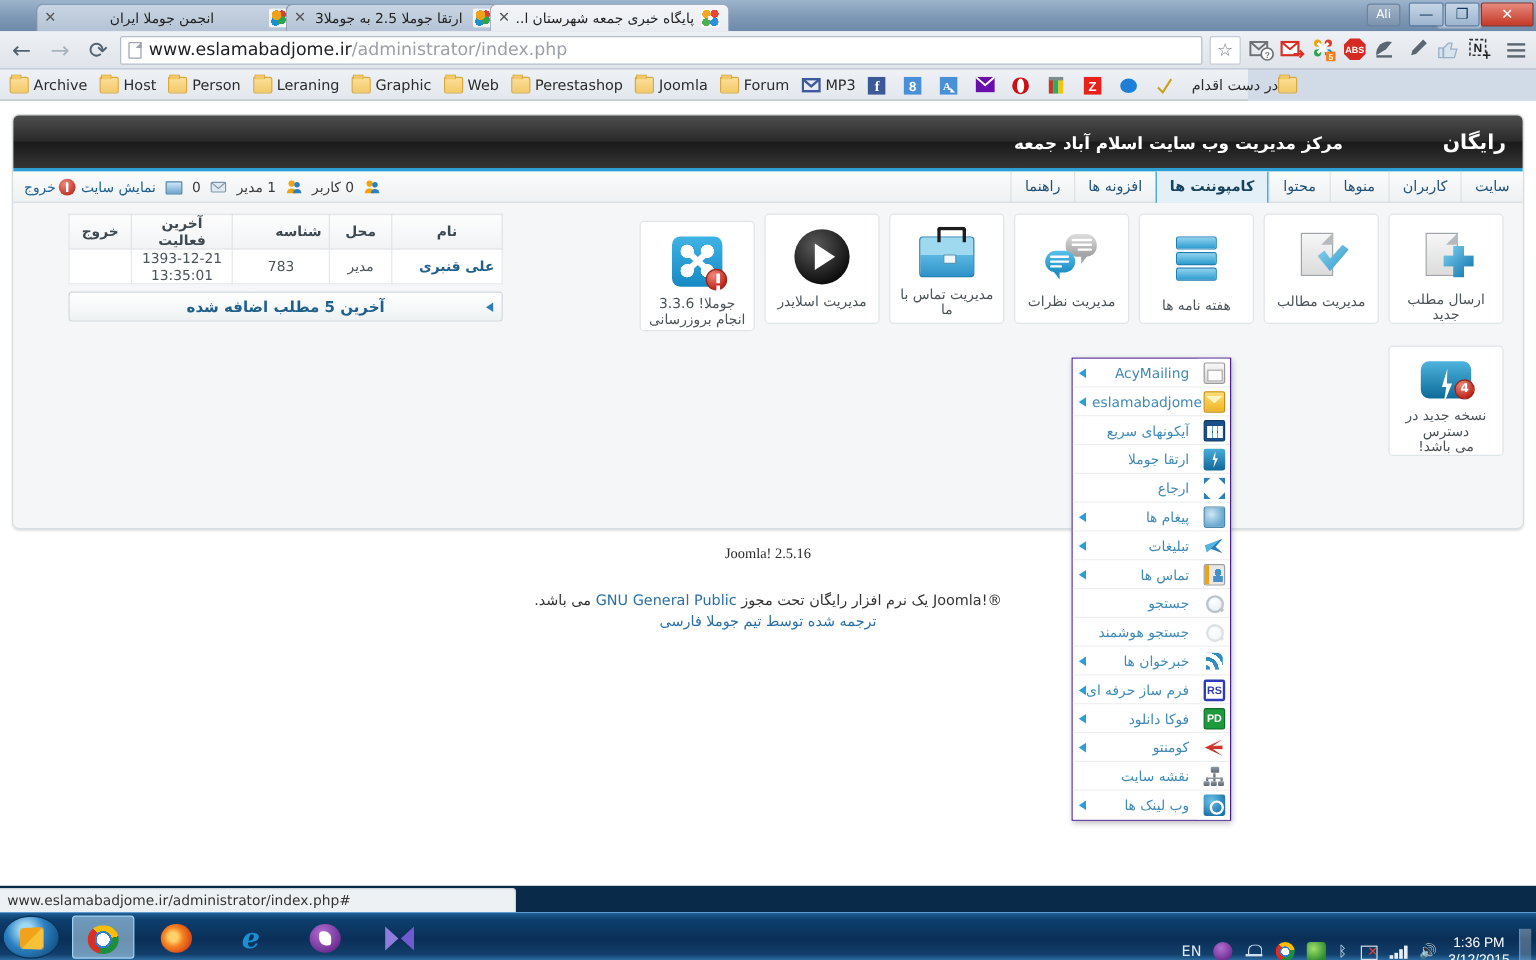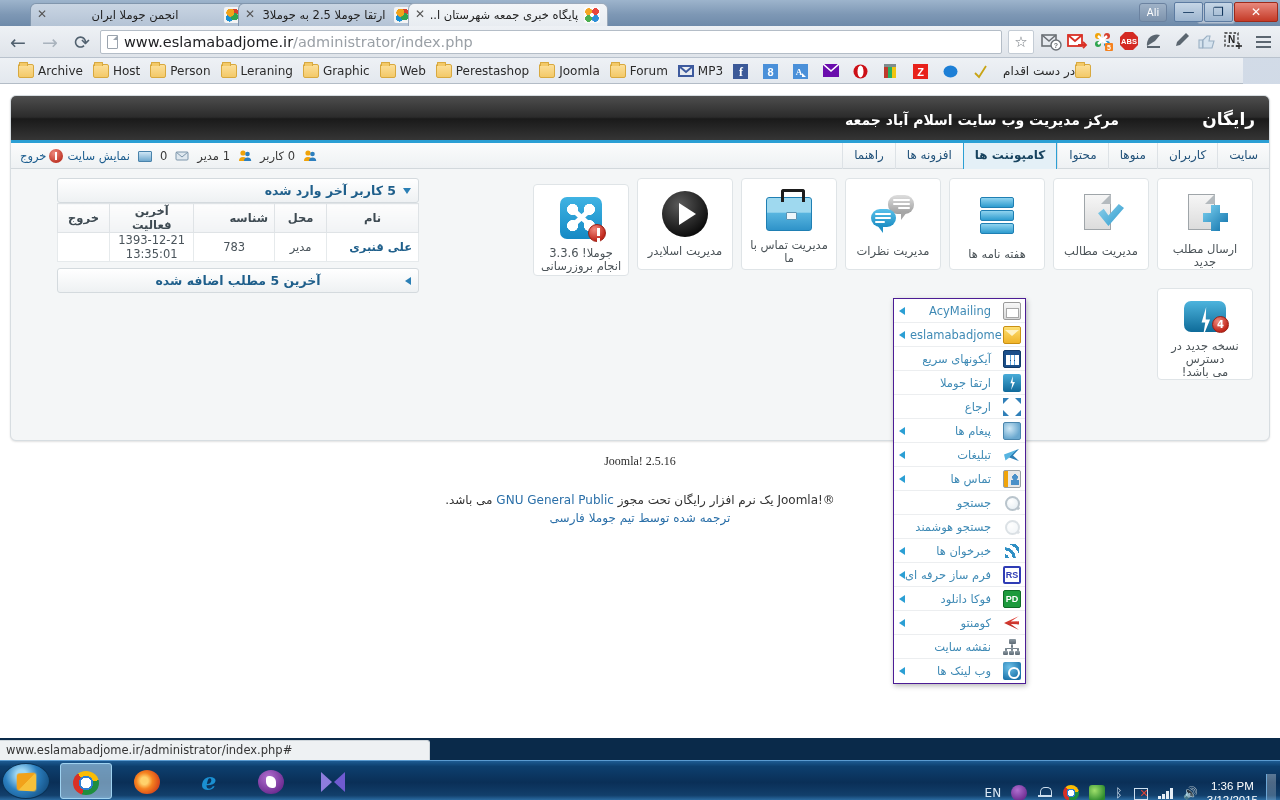--- a/index.html
+++ b/index.html
@@ -136,24 +136,24 @@
   }
   #menu-btn {
     width: 26px; height: 26px; margin: 0 4px; flex: 0 0 26px;
     display: flex; flex-direction: column; justify-content: center;
     align-items: center; gap: 3px;
   }
   #menu-btn i { display: block; width: 15px; height: 2px; background: #5b6670; }
 
   
   #bookmarks {
-    position: absolute; left: 0; top: 58px; width: 1243px; height: 26px;
+    position: absolute; left: 0; top: 58px; width: 1040px; height: 26px;
     background: linear-gradient(180deg, #eef1f5 0%, #e3e8ee 100%);
     border-bottom: 1px solid #b3bcc6;
-    direction: ltr; display: flex; align-items: center; padding-left: 13px;
+    direction: ltr; display: flex; align-items: center; padding-left: 3px;
   }
   .bm {
     display: flex; align-items: center; height: 22px;
     padding: 0 5px; font-size: 12px; color: #2b2b2b; white-space: nowrap;
   }
   .bm .bmico {
     width: 16px; height: 14px; flex: 0 0 16px; margin-right: 4px;
     position: relative;
   }
   .folder {
@@ -879,24 +879,20 @@
               <span class="badge-red">4</span>
             </div>
             <div class="qi-label">
               <span>نسخه جدید در دسترس</span><br>
               <span>می باشد!</span>
             </div>
           </div>
         </div>
 
         <div id="side-module">
-          <div class="mod-head">
-            <span class="caret caret-down"></span>
-            <span>5 کاربر آخر وارد شده</span>
-          </div>
           <table class="users">
             <thead>
               <tr>
                 <th style="width:92px;">نام</th>
                 <th style="width:52px;">محل</th>
                 <th style="width:58px;padding-left:35px;">شناسه</th>
                 <th>آخرین فعالیت</th>
                 <th style="width:52px;">خروج</th>
               </tr>
             </thead>

